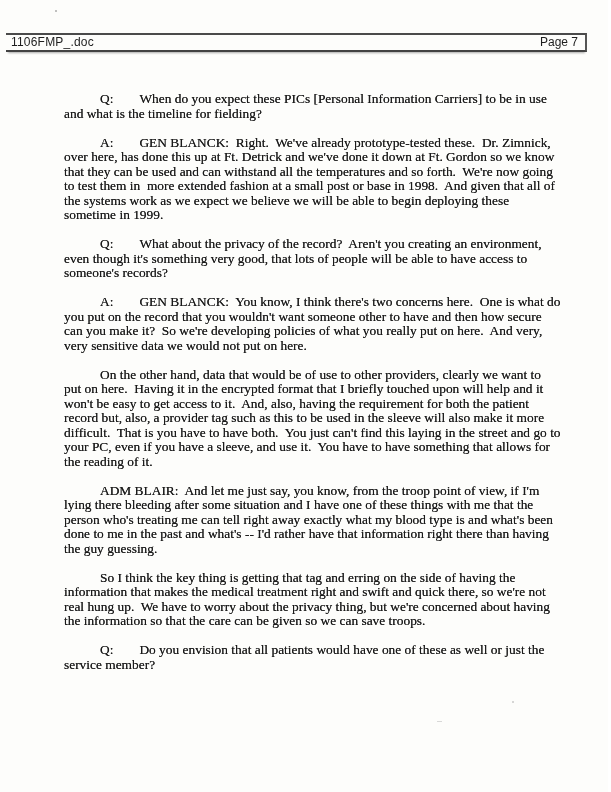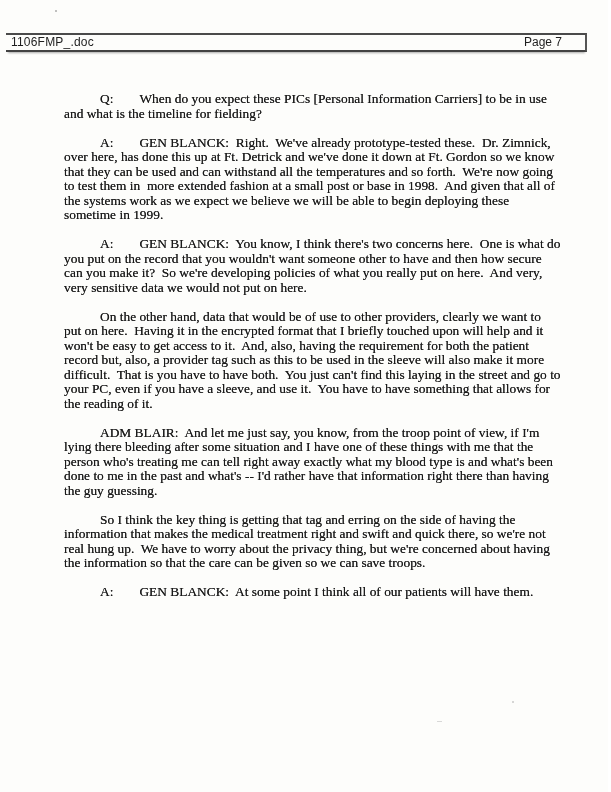--- a/index.html
+++ b/index.html
@@ -25,21 +25,21 @@
     box-shadow: 0 3px 2px -2px rgba(70,70,70,0.45);
     display: flex;
     justify-content: space-between;
     align-items: center;
     font-family: "Liberation Sans", sans-serif;
     font-size: 12px;
     line-height: 15px;
     color: #1e1e1e;
   }
   .doc-header .doc-name { padding-left: 5px; letter-spacing: 0.2px; }
-  .doc-header .page-num { padding-right: 23px; }
+  .doc-header .page-num { padding-right: 7px; }
 
   
   .doc-body {
     position: absolute;
     left: 64px; top: 92px;
     width: 497px;
     font-size: 13.4px;
     line-height: 14.5px;
     color: #1b1b1b;
     text-shadow: 0 0 0.5px rgba(25,25,25,0.85);
@@ -70,24 +70,25 @@
 <div class="page">
 
   <div class="doc-header">
     <span class="doc-name">1106FMP_.doc</span>
     <span class="page-num">Page 7</span>
   </div>
 
   <div class="doc-body">
     <p class="para"><span class="speaker">Q:</span><span class="ptext">When do you expect these PICs [Personal Information Carriers] to be in use and what is the timeline for fielding?</span></p>
     <p class="para"><span class="speaker">A:</span><span class="ptext">GEN BLANCK:  Right.  We've already prototype-tested these.  Dr. Zimnick, over here, has done this up at Ft. Detrick and we've done it down at Ft. Gordon so we know that they can be used and can withstand all the temperatures and so forth.  We're now going to test them in  more extended fashion at a small post or base in 1998.  And given that all of the systems work as we expect we believe we will be able to begin deploying these sometime in 1999.</span></p>
+    <p class="para"><span class="speaker">Q:</span><span class="ptext">What about the privacy of the record?  Aren't you creating an environment, even though it's something very good, that lots of people will be able to have access to someone's records?</span></p>
     <p class="para"><span class="speaker">A:</span><span class="ptext">GEN BLANCK:  You know, I think there's two concerns here.  One is what do you put on the record that you wouldn't want someone other to have and then how secure can you make it?  So we're developing policies of what you really put on here.  And very, very sensitive data we would not put on here.</span></p>
     <p class="para"><span class="speaker"></span><span class="ptext">On the other hand, data that would be of use to other providers, clearly we want to put on here.  Having it in the encrypted format that I briefly touched upon will help and it won't be easy to get access to it.  And, also, having the requirement for both the patient record but, also, a provider tag such as this to be used in the sleeve will also make it more difficult.  That is you have to have both.  You just can't find this laying in the street and go to your PC, even if you have a sleeve, and use it.  You have to have something that allows for the reading of it.</span></p>
     <p class="para"><span class="speaker"></span><span class="ptext">ADM BLAIR:  And let me just say, you know, from the troop point of view, if I'm lying there bleeding after some situation and I have one of these things with me that the person who's treating me can tell right away exactly what my blood type is and what's been done to me in the past and what's -- I'd rather have that information right there than having the guy guessing.</span></p>
     <p class="para"><span class="speaker"></span><span class="ptext">So I think the key thing is getting that tag and erring on the side of having the information that makes the medical treatment right and swift and quick there, so we're not real hung up.  We have to worry about the privacy thing, but we're concerned about having the information so that the care can be given so we can save troops.</span></p>
-    <p class="para"><span class="speaker">A:</span><span class="ptext">GEN BLANCK:  At some point I think all of our patients will have them.</span></p>
+    <p class="para"><span class="speaker">Q:</span><span class="ptext">Do you envision that all patients would have one of these as well or just the service member?</span></p>
   </div>
 
   <span class="speck speck-1"></span>
   <span class="speck speck-2"></span>
   <span class="speck speck-3"></span>
 
 </div>
 
 </body></html>

